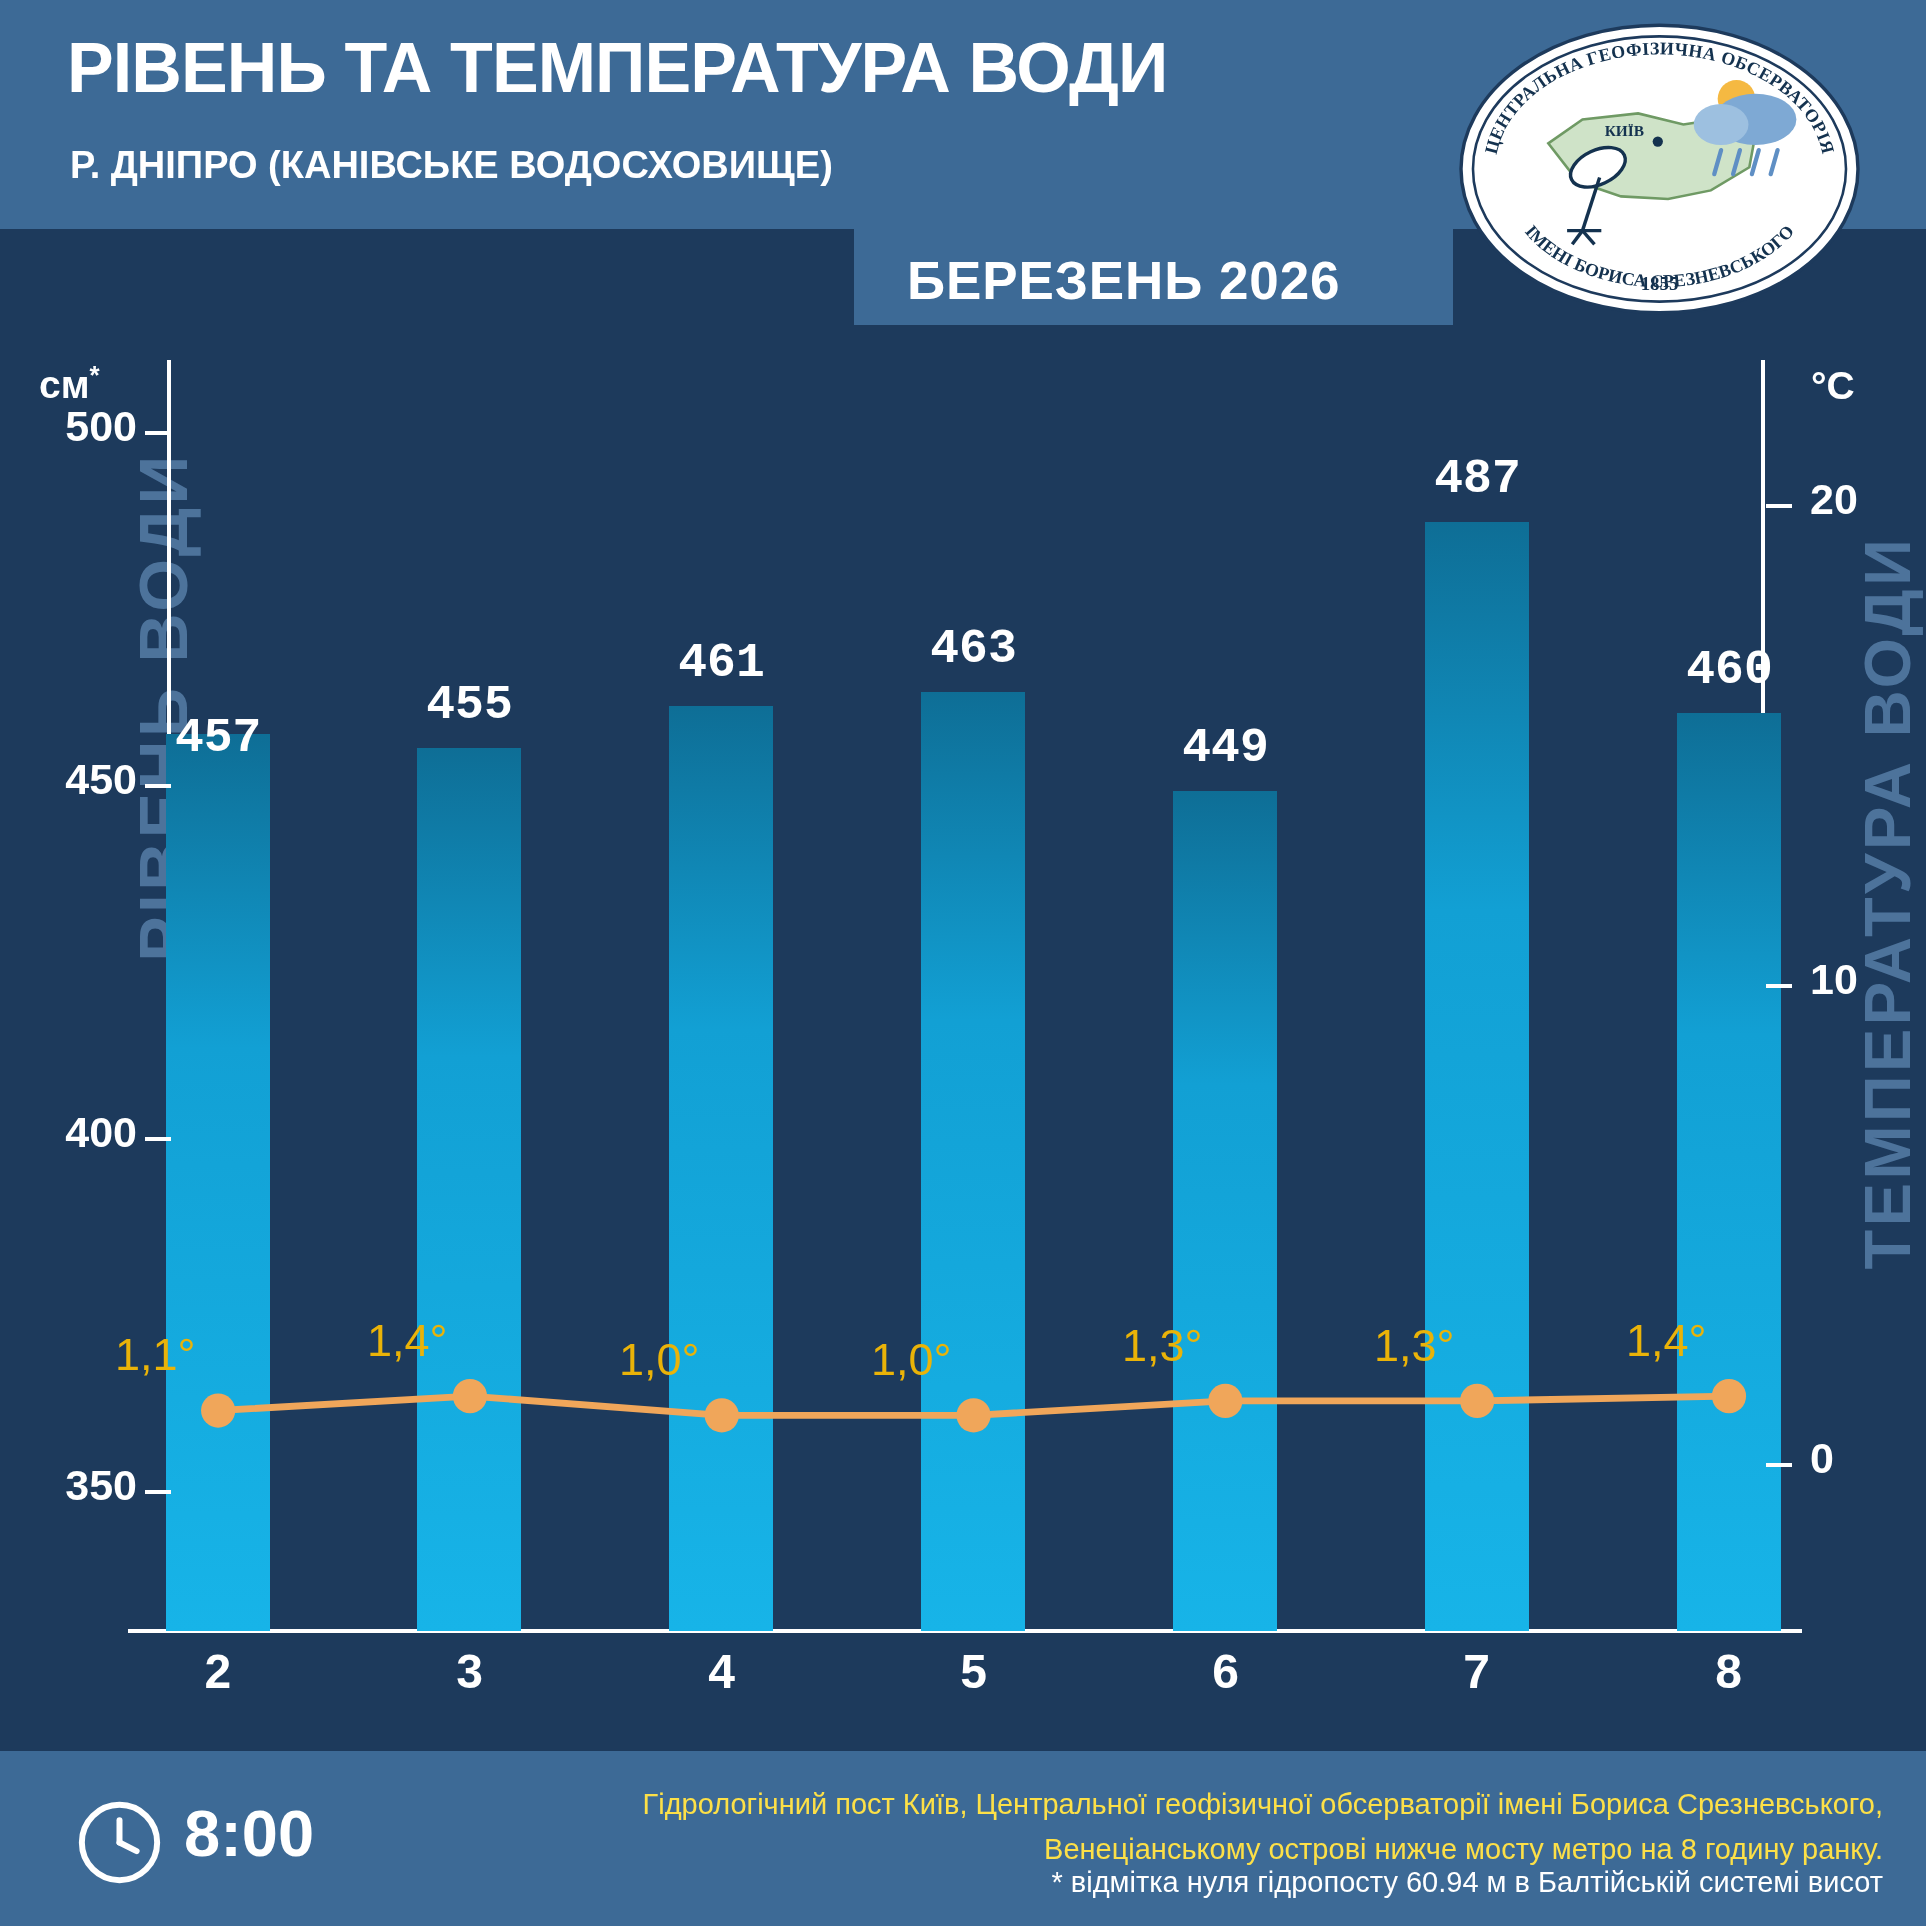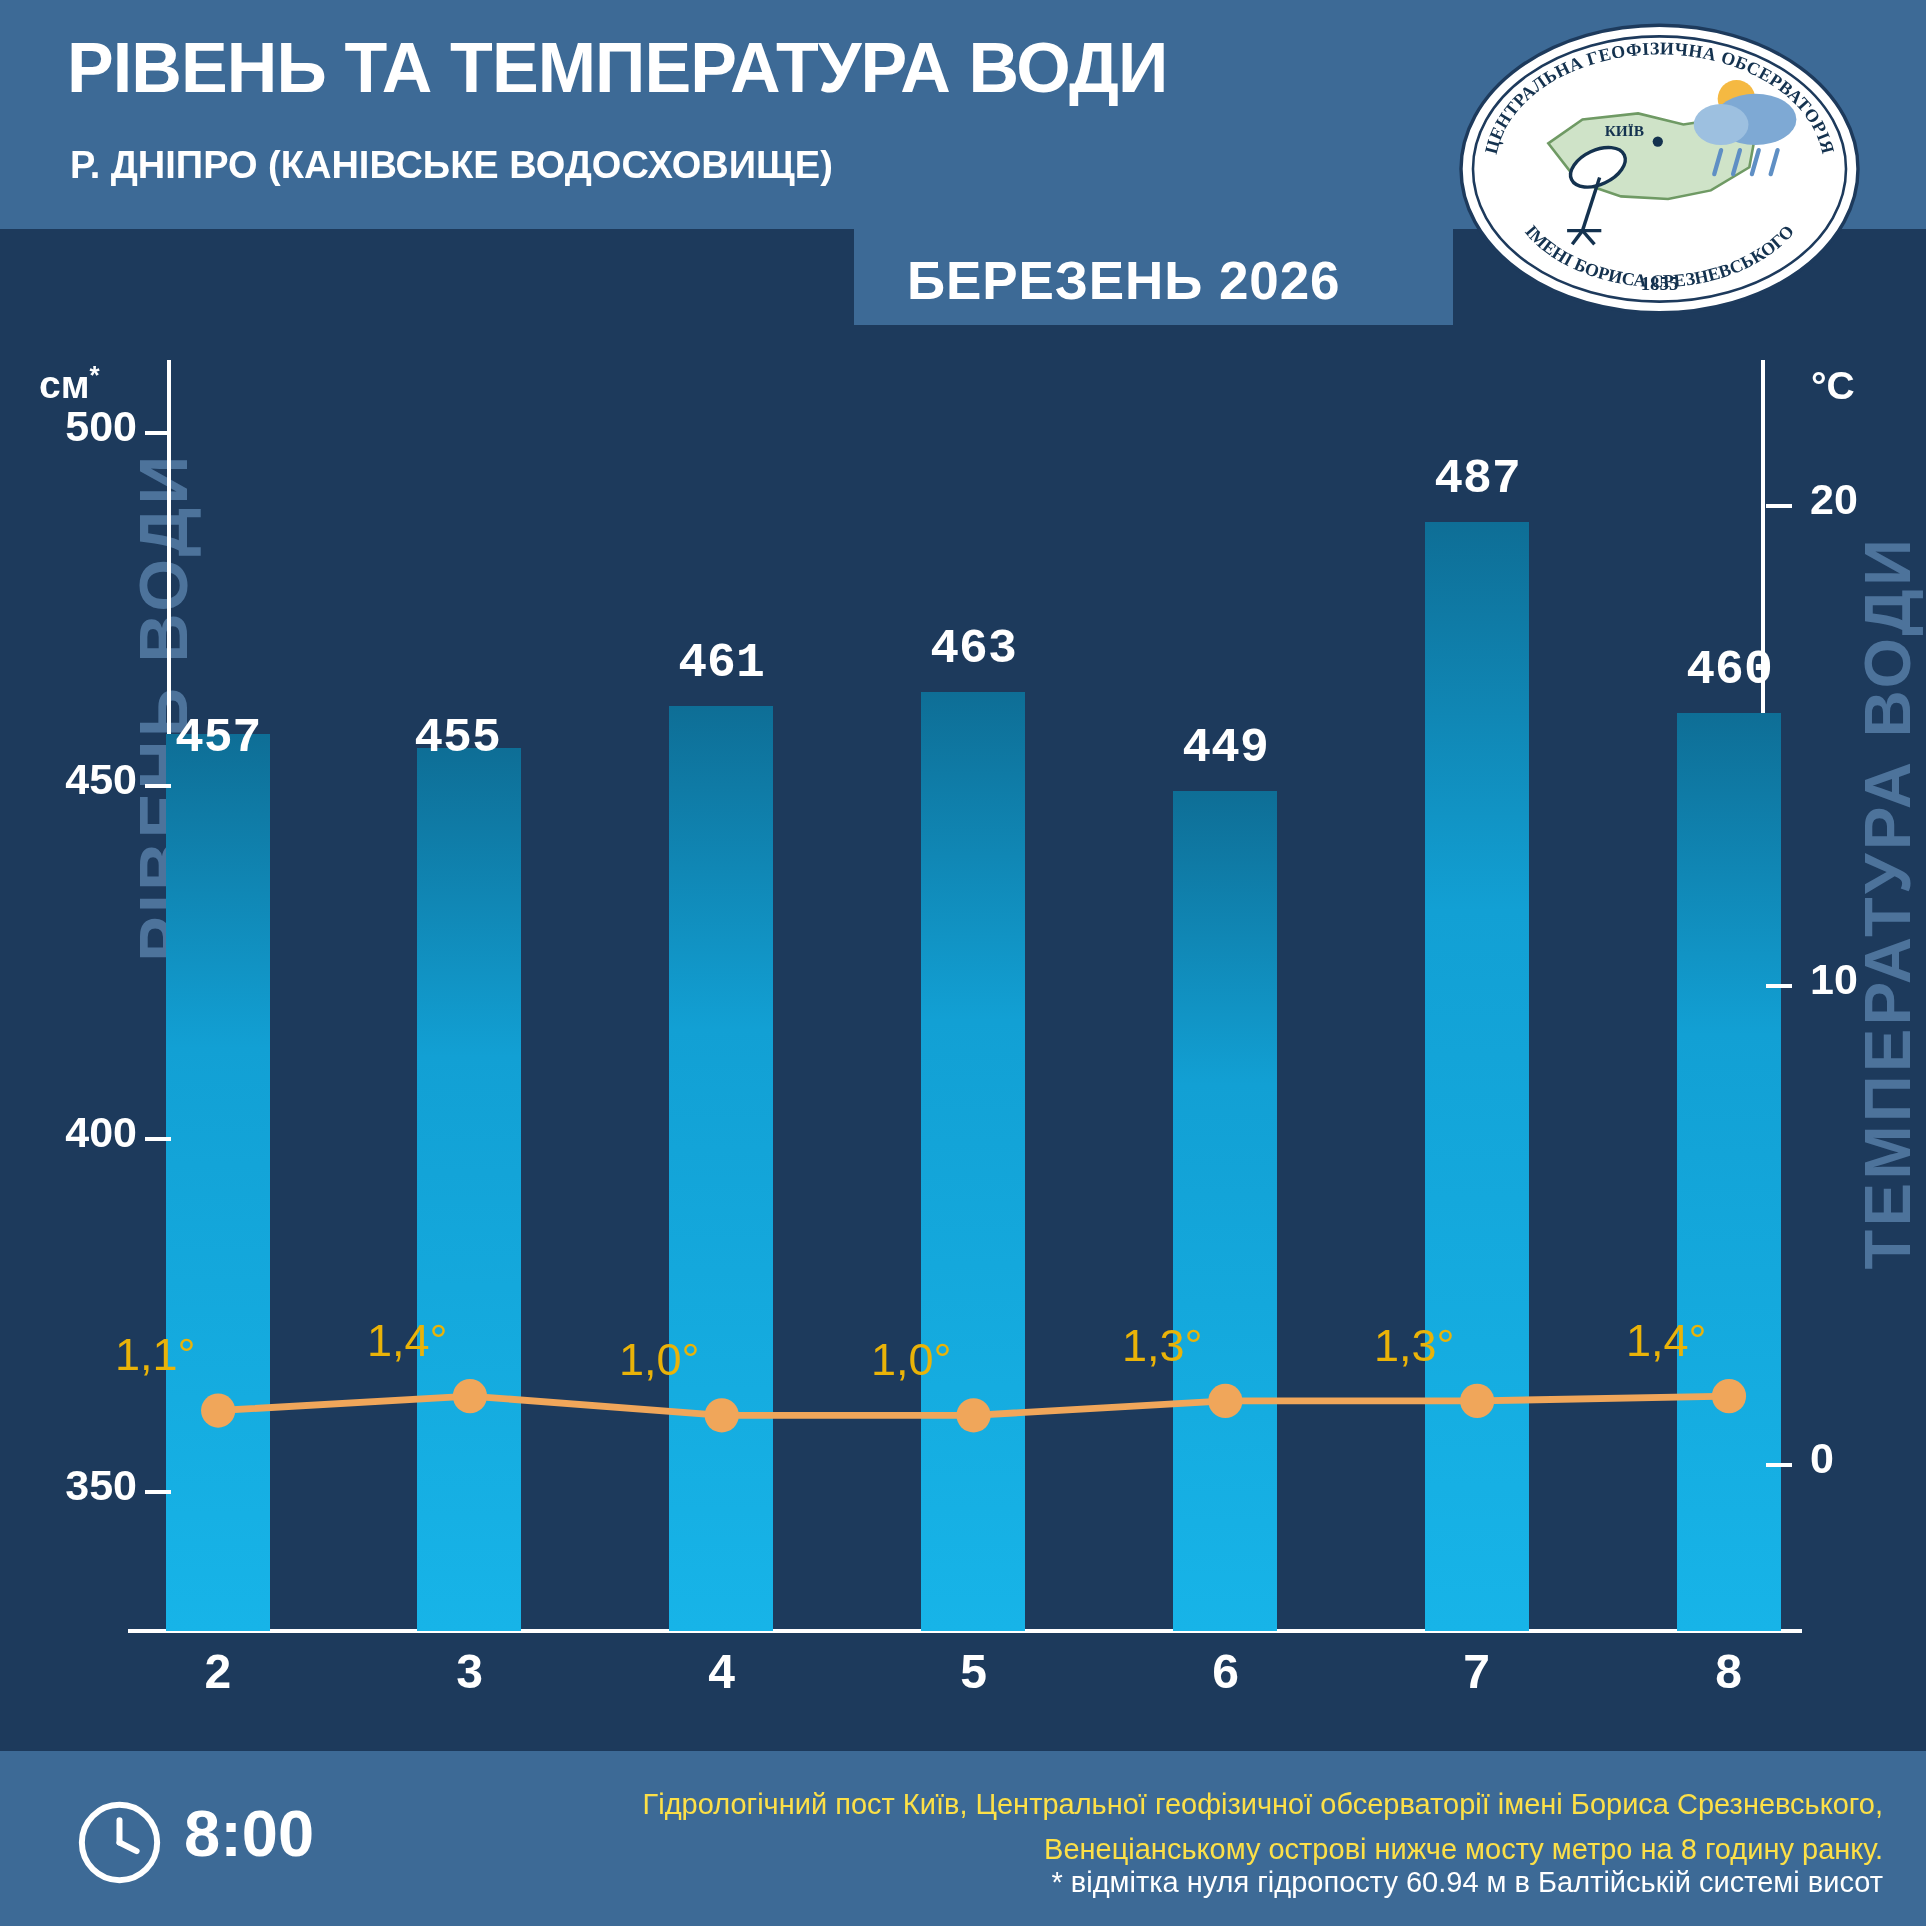--- a/index.html
+++ b/index.html
@@ -215,21 +215,21 @@
   <div class="unit-right">°C</div>
 
   <div class="plot">
     <div class="axis-line-left"></div>
     <div class="axis-line-right"></div>
     <div class="axis-line-bottom"></div>
     <div id="bars">
         <div class="bar" style="left: 38px; top: 374px; height: 897px;"></div>
         <div class="bar-value" style="left: -21.4px; top: 304px; margin-top: 47px;">457</div>
         <div class="bar" style="left: 289px; top: 388px; height: 883px;"></div>
-        <div class="bar-value" style="left: 218px; top: 318px; margin-top: 33px;">455</div>
+        <div class="bar-value" style="left: 230px; top: 318px;">455</div>
         <div class="bar" style="left: 541px; top: 346px; height: 925px;"></div>
         <div class="bar-value" style="left: 482px; top: 276px;">461</div>
         <div class="bar" style="left: 793px; top: 332px; height: 939px;"></div>
         <div class="bar-value" style="left: 734px; top: 262px;">463</div>
         <div class="bar" style="left: 1045px; top: 431px; height: 840px;"></div>
         <div class="bar-value" style="left: 986px; top: 361px;">449</div>
         <div class="bar" style="left: 1297px; top: 162px; height: 1109px;"></div>
         <div class="bar-value" style="left: 1238px; top: 92px;">487</div>
         <div class="bar" style="left: 1549px; top: 353px; height: 918px;"></div>
         <div class="bar-value" style="left: 1490px; top: 283px;">460</div>

